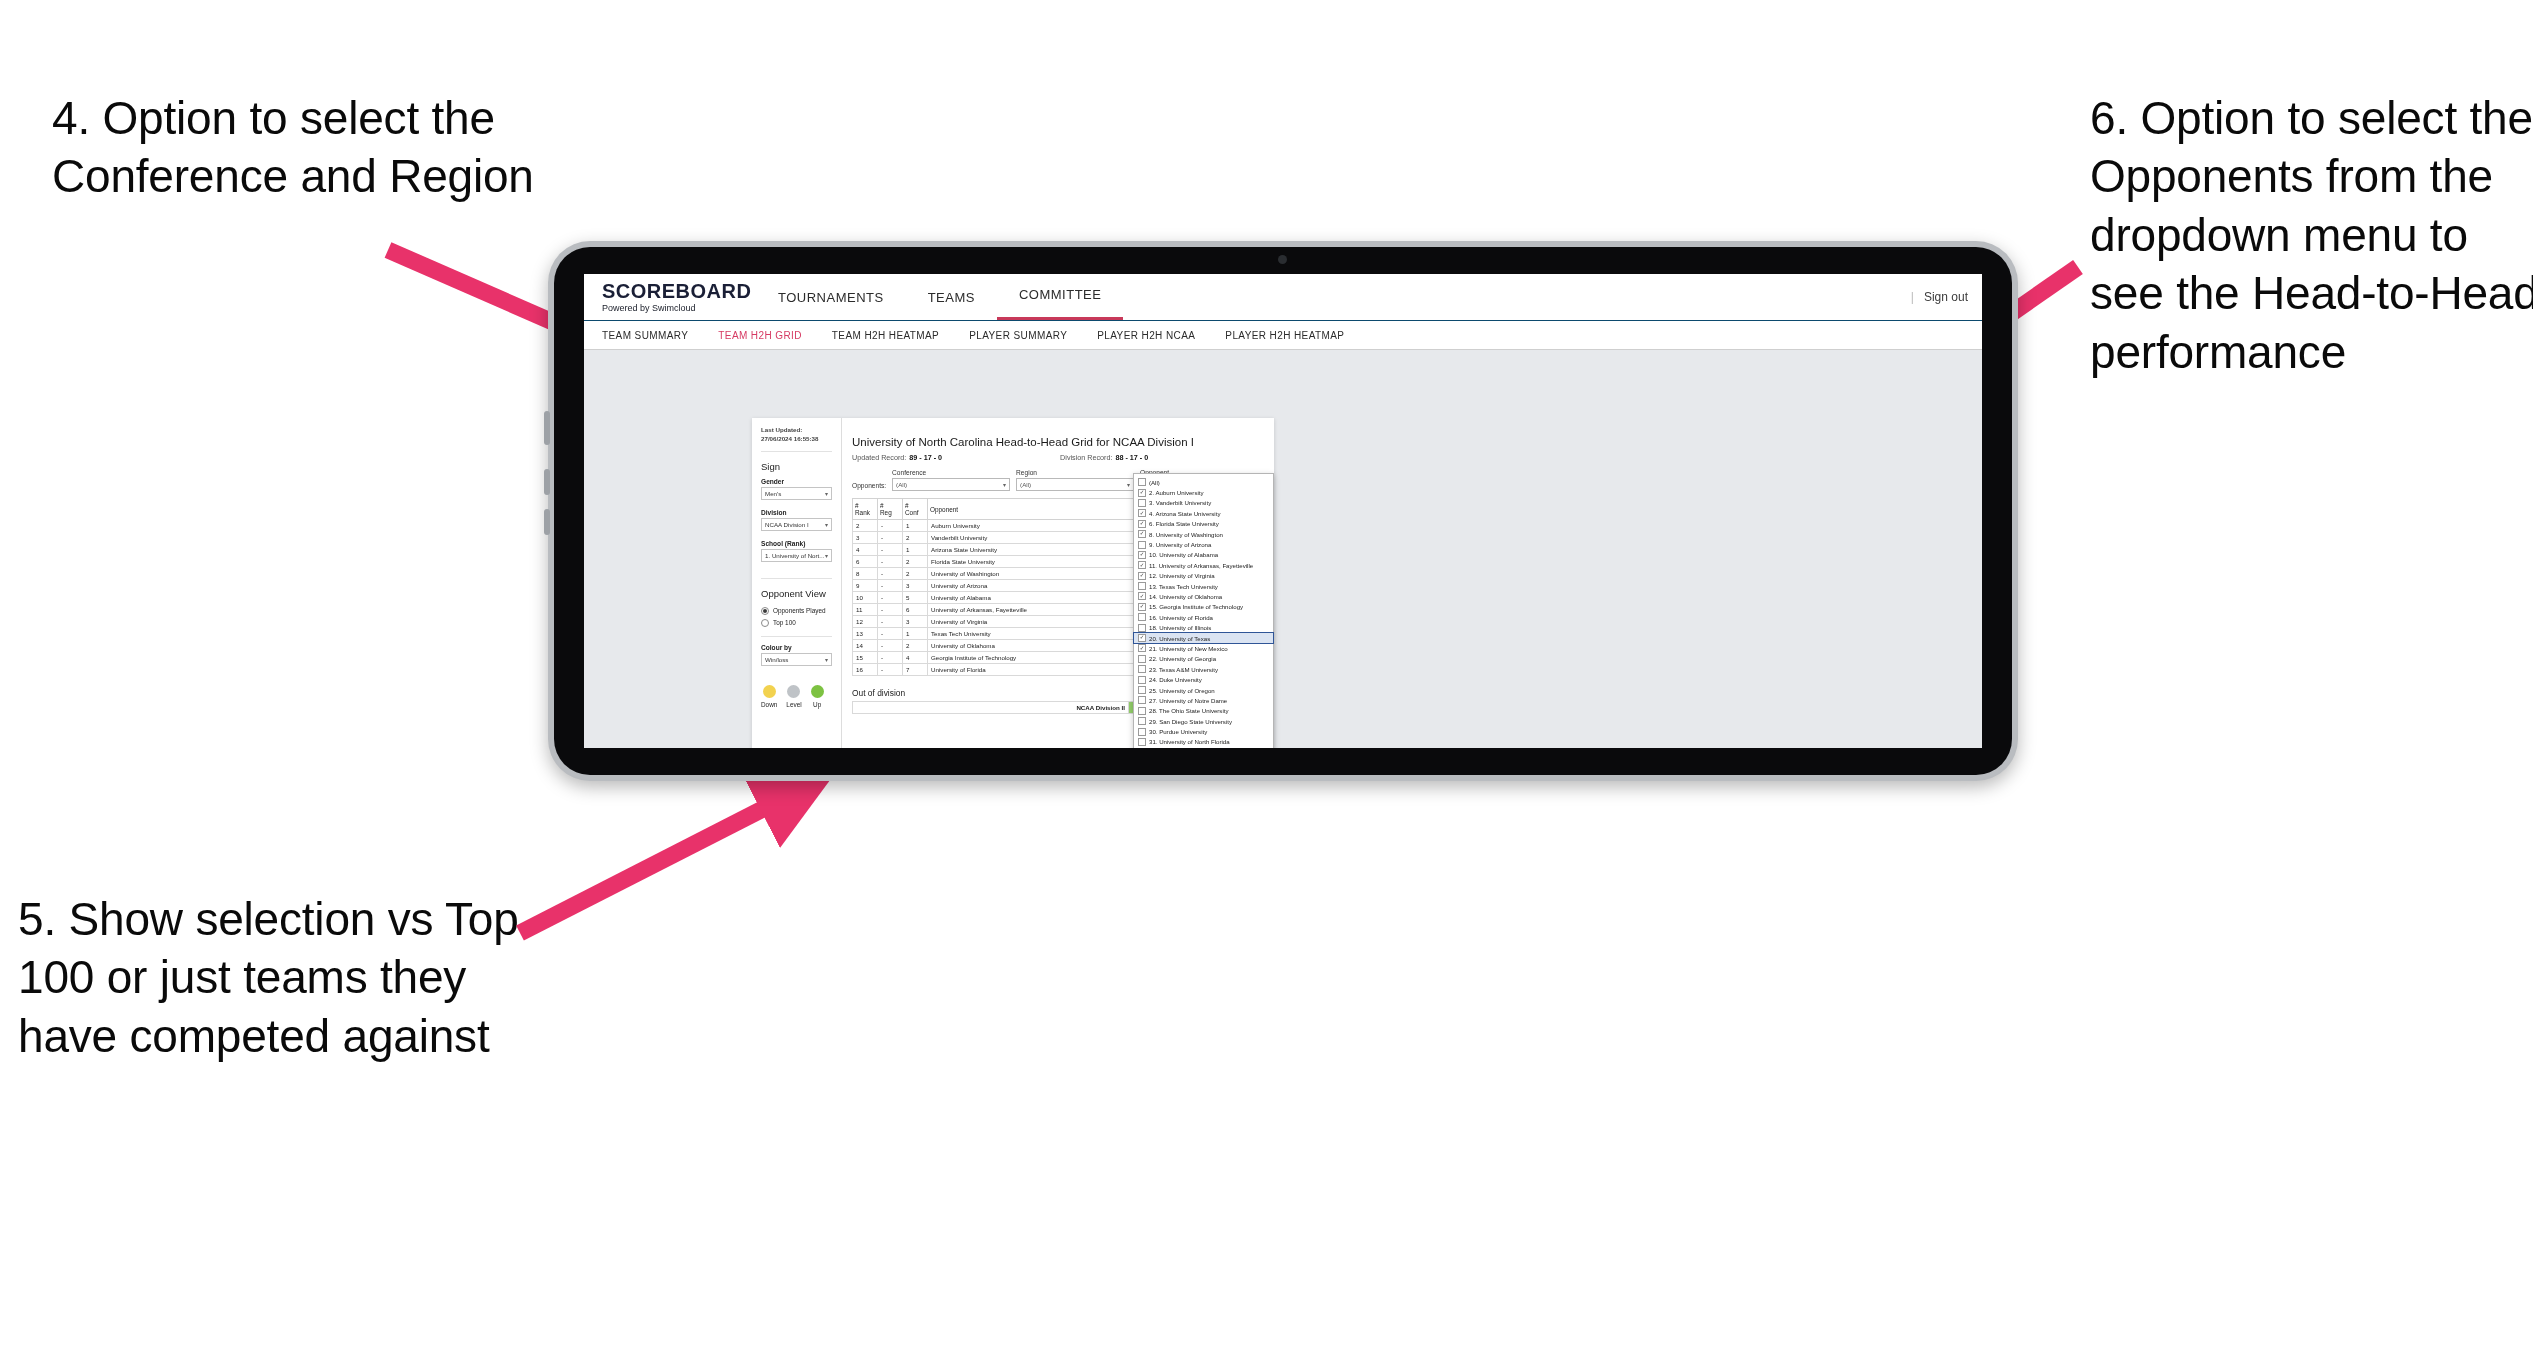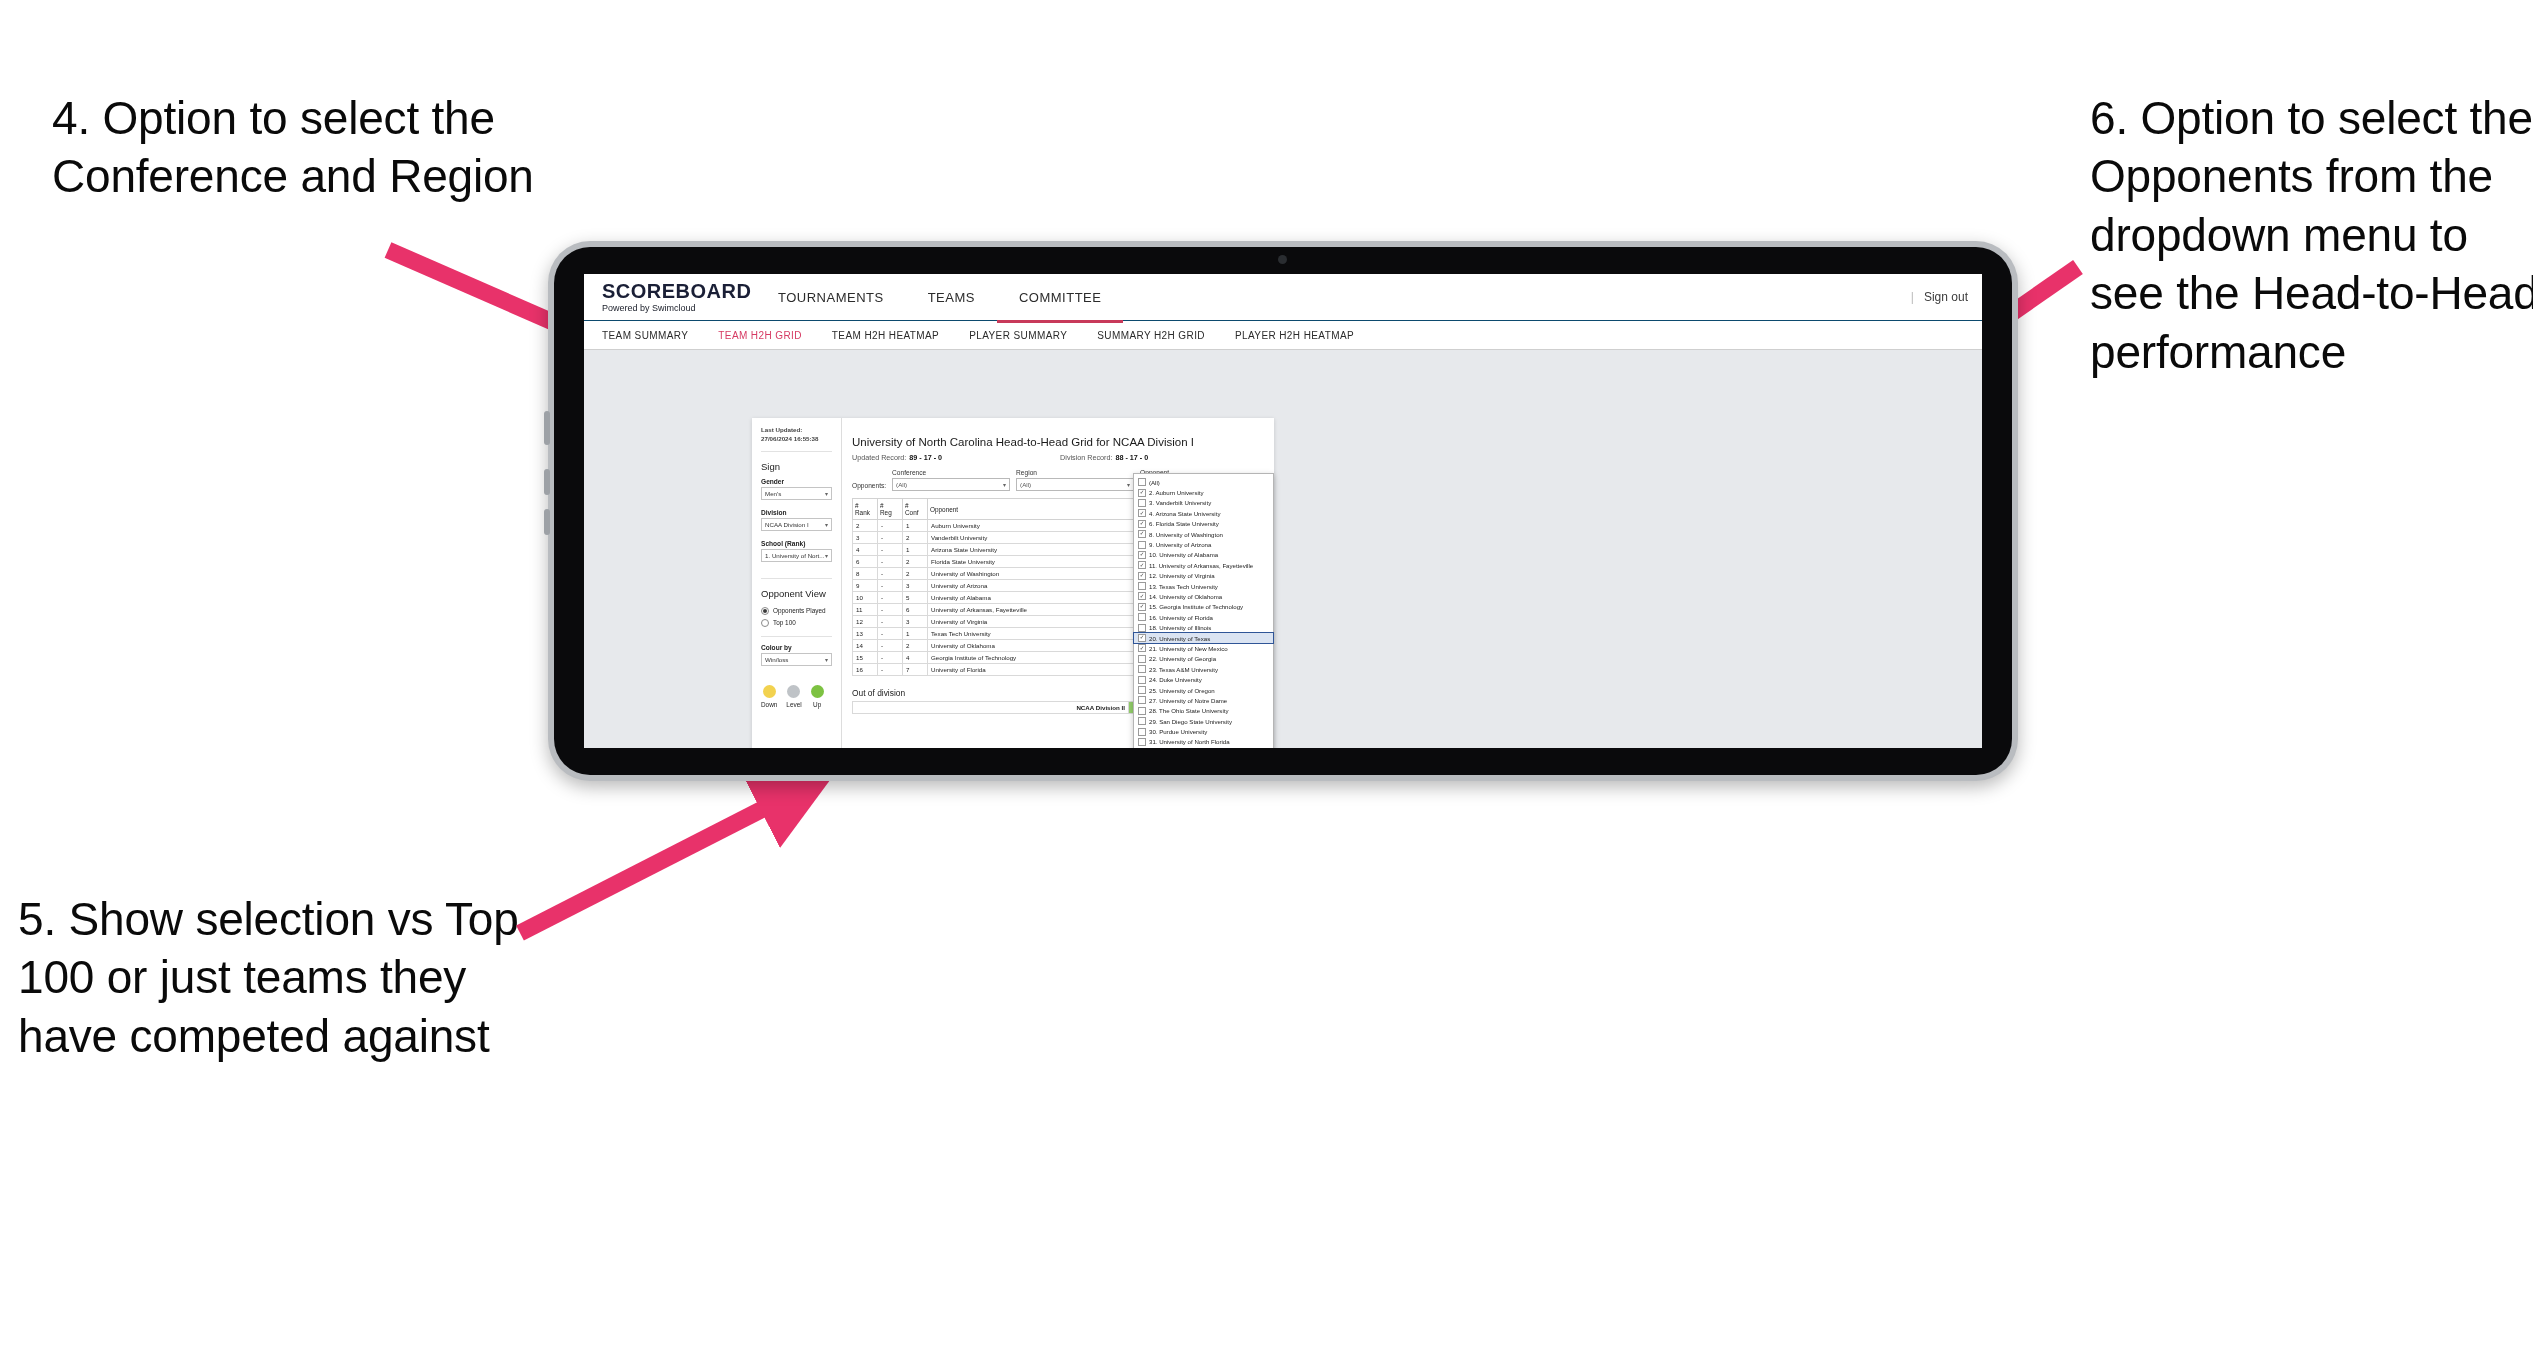--- a/index.html
+++ b/index.html
@@ -29,21 +29,21 @@
   .sb1{top:170px;height:34px;}
   .sb2{top:228px;height:26px;}
   .sb3{top:268px;height:26px;}
 
   
   .appbar{height:46px;background:#fff;border-bottom:1px solid #0c4a6e;display:flex;align-items:center;position:relative;}
   .brand{margin-left:18px;width:132px;}
   .brand-title{font-size:20px;font-weight:800;letter-spacing:.5px;color:#1a1f36;line-height:1;
       font-family:"Liberation Sans", sans-serif;}
   .brand-sub{font-size:9px;color:#20242f;margin-top:2px;}
-  .navtabs{display:flex;height:46px;margin-left:22px;gap:0;}
+  .navtabs{display:flex;align-items:flex-end;height:46px;margin-left:22px;gap:0;}
   .navtab{font-size:13px;color:#2b2b2b;letter-spacing:.5px;padding:0 22px;height:46px;
     display:flex;align-items:center;cursor:pointer;}
   .navtab.active{border-bottom:3px solid #c8395a;}
   .appbar-right{position:absolute;right:14px;top:0;height:46px;display:flex;align-items:center;gap:10px;
     font-size:12px;color:#3c3c3c;}
   .divider-v{color:#bbb;}
 
   .subbar{height:28px;background:#fff;border-bottom:1px solid #cfcfcf;display:flex;align-items:center;padding-left:18px;gap:30px;}
   .subtab{font-size:10px;color:#2b2b2b;letter-spacing:.4px;cursor:pointer;}
   .subtab.active{color:#d63a63;}
@@ -154,21 +154,21 @@
           <span class="divider-v">|</span>
           <span>Sign out</span>
         </div>
       </div>
 
       <div class="subbar">
         <div class="subtab">TEAM SUMMARY</div>
         <div class="subtab active">TEAM H2H GRID</div>
         <div class="subtab">TEAM H2H HEATMAP</div>
         <div class="subtab">PLAYER SUMMARY</div>
-        <div class="subtab">SUMMARY H2H GRID</div>
+        <div class="subtab">PLAYER H2H NCAA</div>
         <div class="subtab">PLAYER H2H HEATMAP</div>
       </div>
 
       <div class="canvas">
         <div class="viz">
 
           <div class="viz-body">
 
             <div class="ctrl">
               <div class="lastupd">Last Updated: 27/06/2024 16:55:38</div>

